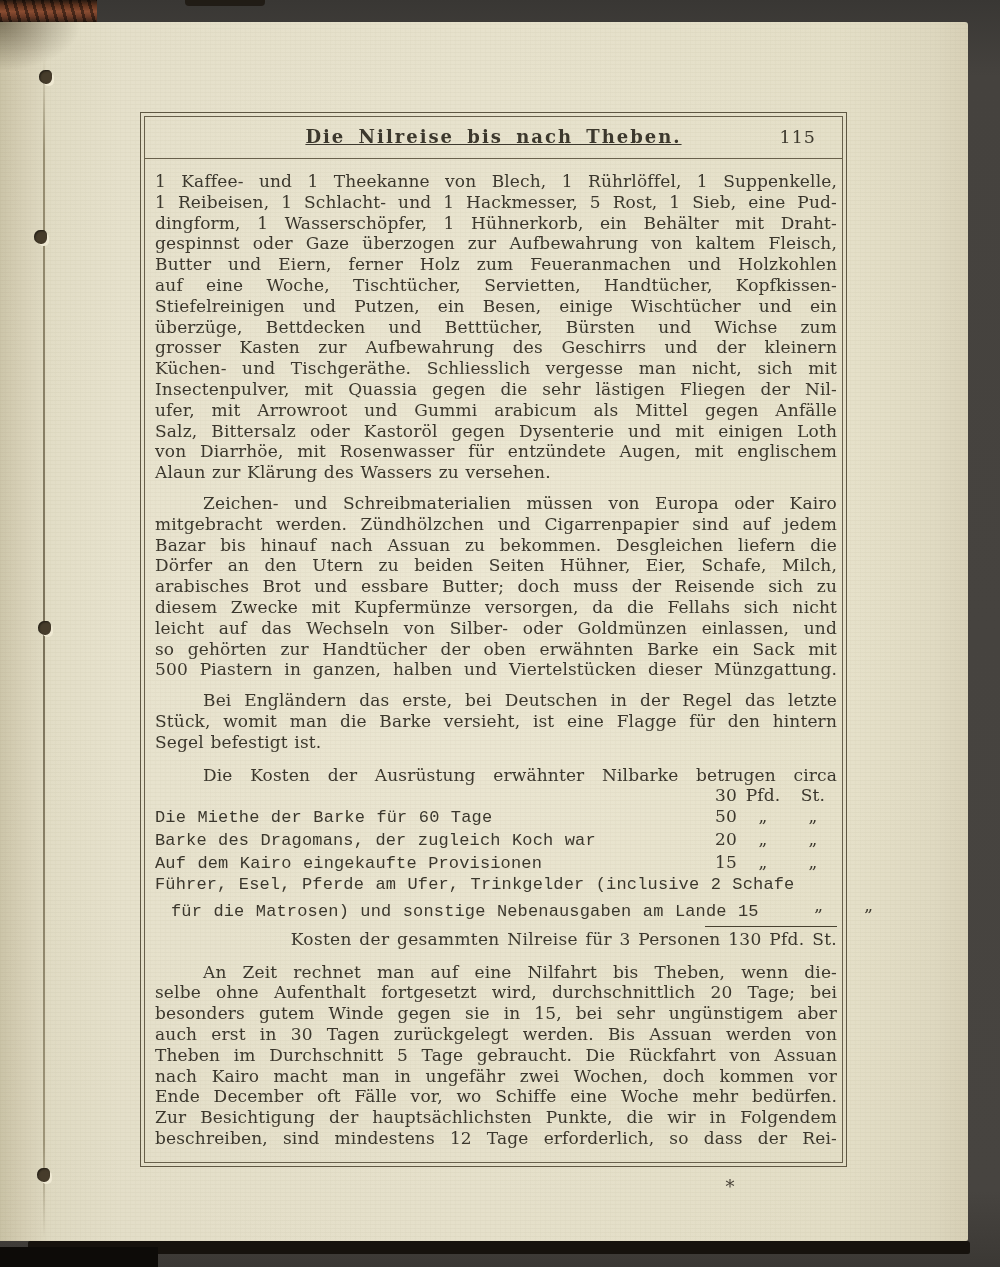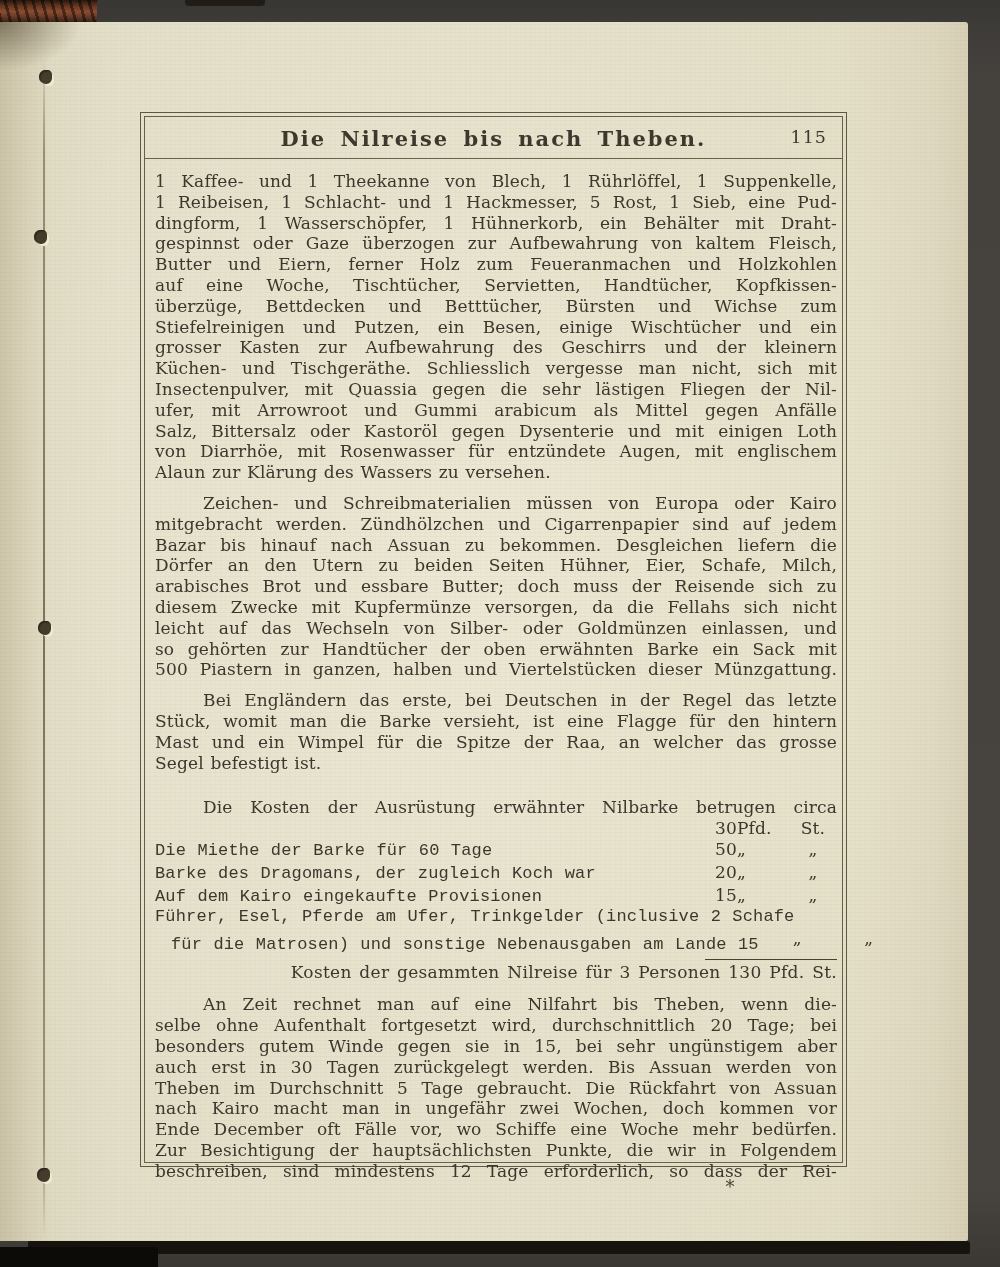--- a/index.html
+++ b/index.html
@@ -30,43 +30,43 @@
     box-shadow:3px 3px 0 -1px #efe9d3, inset 1px 1px 2px rgba(0,0,0,.55);}
 
   
   .bottom-strip{position:absolute;left:28px;top:1241px;width:942px;height:13px;background:#16120d;border-radius:2px 3px 2px 2px;}
   .bottom-left-block{position:absolute;left:0;top:1247px;width:158px;height:20px;background:#0d0b08;}
 
   
   .frame{position:absolute;left:140px;top:112px;width:705px;height:1053px;border:1.5px solid rgba(72,64,44,.85);}
   .frame-inner{position:absolute;inset:3px;border:1px solid rgba(72,64,44,.8);}
   .running-header{position:relative;height:41px;border-bottom:1.3px solid rgba(72,64,44,.8);}
-  .rh-title{position:absolute;left:0;right:0;top:9px;text-align:center;font-size:21px;font-weight:700;
-    letter-spacing:2px;word-spacing:5px;color:#3c382d;}
-  .rh-page{position:absolute;right:15px;top:10px;font-size:17.5px;letter-spacing:1px;color:#3c382d;}
+  .rh-title{position:absolute;left:0;right:0;top:9px;text-align:center;font-size:18px;font-weight:700;
+    letter-spacing:2px;word-spacing:5px;color:#3c382d;text-decoration:underline;}
+  .rh-page{position:absolute;right:26px;top:10px;font-size:17.5px;letter-spacing:1px;color:#3c382d;}
 
   
   .textbody{position:absolute;left:10px;right:5px;top:54px;color:#3b372d;font-size:17px;line-height:20.8px;
     letter-spacing:.15px;word-spacing:1px;}
   .para{margin:0 0 10px 0;}
   .para .line{text-align:justify;text-align-last:justify;}
   .para .line:last-child{text-align-last:left;}
   .para.open-end .line:last-child{text-align-last:justify;}
   .para.indent .line:first-child{text-indent:48px;}
-  .p3{margin-bottom:24px;}
+  .p3{margin-bottom:12px;}
 
   
   .costs{margin:0 0 12px 0;}
   .cost-intro{text-align:justify;text-align-last:justify;text-indent:48px;}
   .cost-row{display:flex;align-items:baseline;}
   .cost-label{flex:1 1 auto;white-space:nowrap;font-family:Liberation Mono, monospace;}
   .cost-label.wrap2{padding-left:16px;}
   .amt{display:flex;flex:0 0 auto;}
   .amt .num{width:34px;text-align:right;}
-  .amt .u1{width:52px;text-align:left;}
+  .amt .u1{width:52px;text-align:center;}
   .amt .u2{width:48px;text-align:center;}
   .spacer{flex:1 1 auto;}
   .sum-rule{width:132px;margin:3px 0 2px auto;border-top:1.5px solid #474130;height:0;}
   .cost-total{text-align:right;letter-spacing:.3px;word-spacing:2px;}
 
   .footnote-mark{position:absolute;left:718px;top:1176px;width:24px;text-align:center;font-size:18px;color:#453f35;}
 </style>
 </head>
 <body>
 
@@ -97,22 +97,22 @@
 
       <div class="textbody">
 
         <div class="para p1">
             <div class="line">1 Kaffee- und 1 Theekanne von Blech, 1 Rührlöffel, 1 Suppenkelle,</div>
             <div class="line">1 Reibeisen, 1 Schlacht- und 1 Hackmesser, 5 Rost, 1 Sieb, eine Pud-</div>
             <div class="line">dingform, 1 Wasserschöpfer, 1 Hühnerkorb, ein Behälter mit Draht-</div>
             <div class="line">gespinnst oder Gaze überzogen zur Aufbewahrung von kaltem Fleisch,</div>
             <div class="line">Butter und Eiern, ferner Holz zum Feueranmachen und Holzkohlen</div>
             <div class="line">auf eine Woche, Tischtücher, Servietten, Handtücher, Kopfkissen-</div>
+            <div class="line">Stiefelreinigen und Putzen, ein Besen, einige Wischtücher und ein</div>
             <div class="line">überzüge, Bettdecken und Betttücher, Bürsten und Wichse zum</div>
-            <div class="line">Stiefelreinigen und Putzen, ein Besen, einige Wischtücher und ein</div>
             <div class="line">grosser Kasten zur Aufbewahrung des Geschirrs und der kleinern</div>
             <div class="line">Küchen- und Tischgeräthe. Schliesslich vergesse man nicht, sich mit</div>
             <div class="line">Insectenpulver, mit Quassia gegen die sehr lästigen Fliegen der Nil-</div>
             <div class="line">ufer, mit Arrowroot und Gummi arabicum als Mittel gegen Anfälle</div>
             <div class="line">Salz, Bittersalz oder Kastoröl gegen Dysenterie und mit einigen Loth</div>
             <div class="line">von Diarrhöe, mit Rosenwasser für entzündete Augen, mit englischem</div>
             <div class="line">Alaun zur Klärung des Wassers zu versehen.</div>
           </div>
 
         <div class="para indent open-end p2">
@@ -123,21 +123,20 @@
             <div class="line">arabisches Brot und essbare Butter; doch muss der Reisende sich zu</div>
             <div class="line">diesem Zwecke mit Kupfermünze versorgen, da die Fellahs sich nicht</div>
             <div class="line">leicht auf das Wechseln von Silber- oder Goldmünzen einlassen, und</div>
             <div class="line">so gehörten zur Handtücher der oben erwähnten Barke ein Sack mit</div>
             <div class="line">500 Piastern in ganzen, halben und Viertelstücken dieser Münzgattung.</div>
           </div>
 
         <div class="para indent p3">
             <div class="line">Bei Engländern das erste, bei Deutschen in der Regel das letzte</div>
             <div class="line">Stück, womit man die Barke versieht, ist eine Flagge für den hintern</div>
-            <div class="line">Mast und ein Wimpel für die Spitze der Raa, an welcher das grosse</div>
             <div class="line">Segel befestigt ist.</div>
           </div>
 
         <div class="costs">
           <div class="cost-intro">Die Kosten der Ausrüstung erwähnter Nilbarke betrugen circa</div>
           <div class="cost-row">
             <span class="spacer"></span>
             <span class="amt">
               <span class="num">30</span>
               <span class="u1">Pfd.</span>

